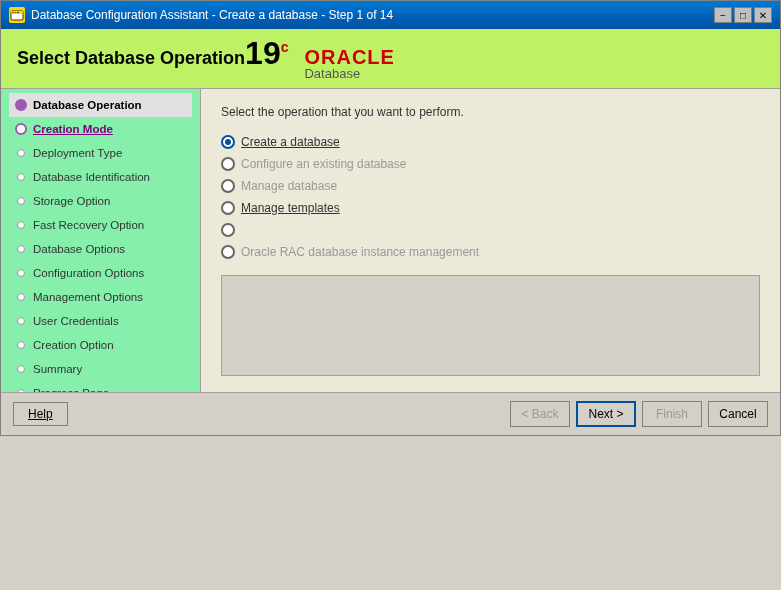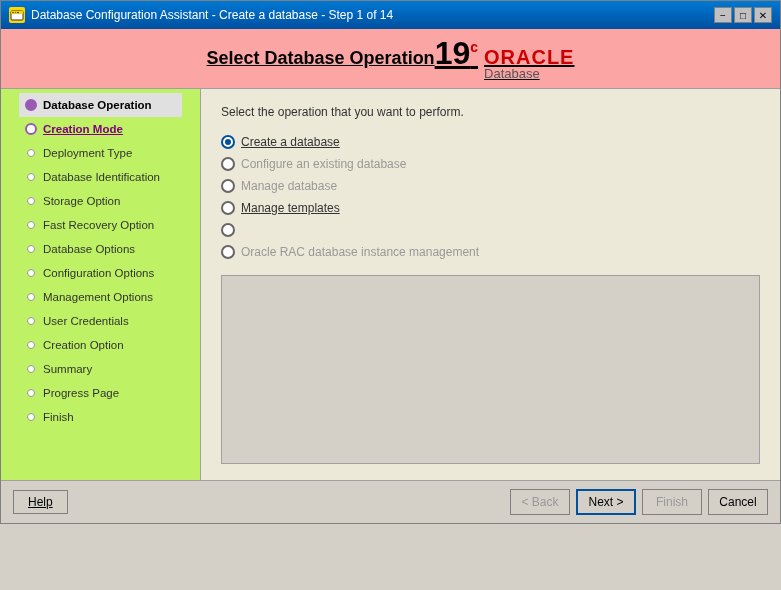--- a/index.html
+++ b/index.html
@@ -6,21 +6,21 @@
     body {
       font-family: 'Segoe UI', Arial, sans-serif;
       font-size: 12px;
       background: #d4d0c8;
       width: 781px;
       height: 590px;
       overflow: hidden;
     }
     .window {
       width: 781px;
-      height: 524px;
+      height: 436px;
       background: #ece9d8;
       border: 1px solid #808080;
       display: flex;
       flex-direction: column;
     }
     .titlebar {
       background: linear-gradient(to bottom, #0078d4, #0050a0);
       color: white;
       height: 28px;
       display: flex;
@@ -55,38 +55,37 @@
       background: #c0c0c0;
       border: 1px solid #808080;
       display: flex;
       align-items: center;
       justify-content: center;
       font-size: 10px;
       cursor: pointer;
       color: #000;
     }
     .header-bar {
-      background: #fca5a5;
+      background: #bef264;
       padding: 8px 16px;
       display: flex;
       align-items: center;
-      justify-content: center;
+      justify-content: flex-start;
       border-bottom: 1px solid #a0a0a0;
       flex-shrink: 0;
-      text-decoration: underline;
     }
     .header-title {
       font-size: 18px;
       font-weight: bold;
       color: #000;
     }
     .oracle-logo {
       display: flex;
       align-items: baseline;
-      gap: 6px;
+      gap: 16px;
     }
     .oracle-19c {
       font-size: 32px;
       font-weight: 900;
       color: #000;
       line-height: 1;
     }
     .oracle-19c sup {
       font-size: 14px;
       color: #cc0000;
@@ -109,23 +108,23 @@
       color: #555;
       line-height: 1;
     }
     .main-content {
       display: flex;
       flex: 1;
       overflow: hidden;
     }
     .sidebar {
       width: 200px;
-      background: #bef264;
+      background: #86efac;
       border-right: 1px solid #a0a0a0;
-      padding: 4px 18px;
+      padding: 4px 8px;
       flex-shrink: 0;
       overflow-y: auto;
     }
     .sidebar-item {
       display: flex;
       align-items: center;
       padding: 4px 8px 4px 4px;
       cursor: pointer;
       min-height: 22px;
     }

